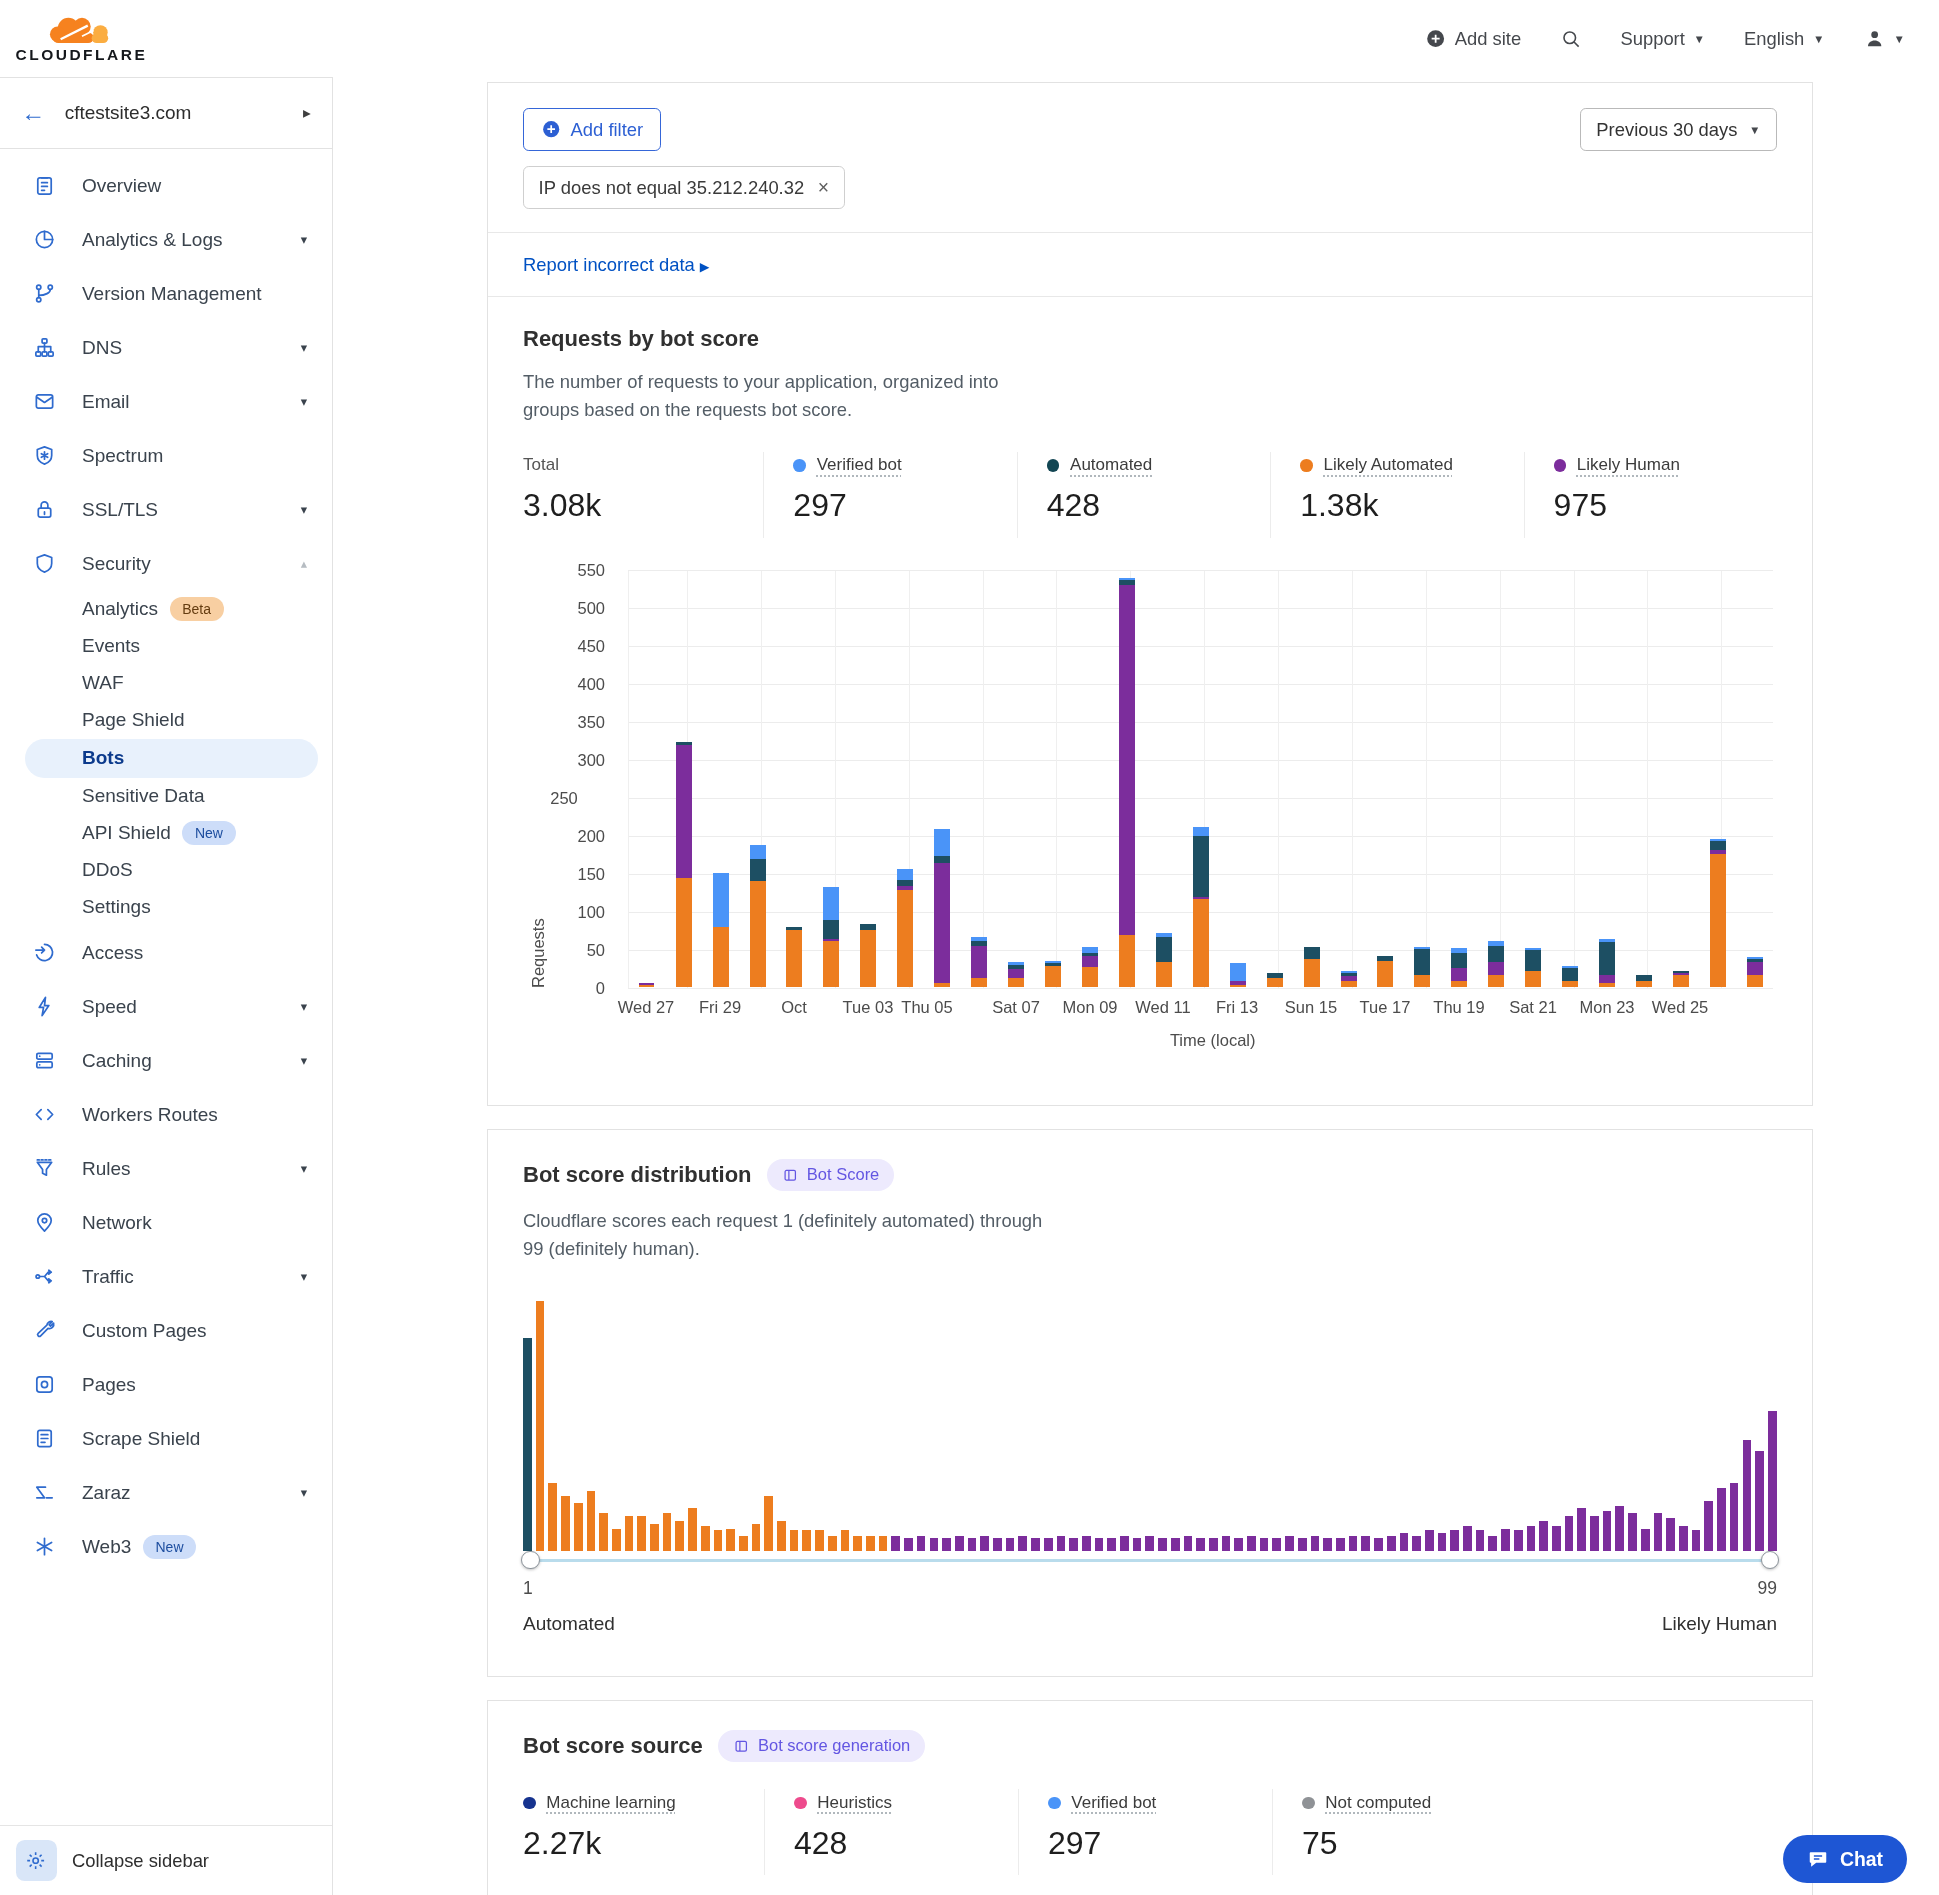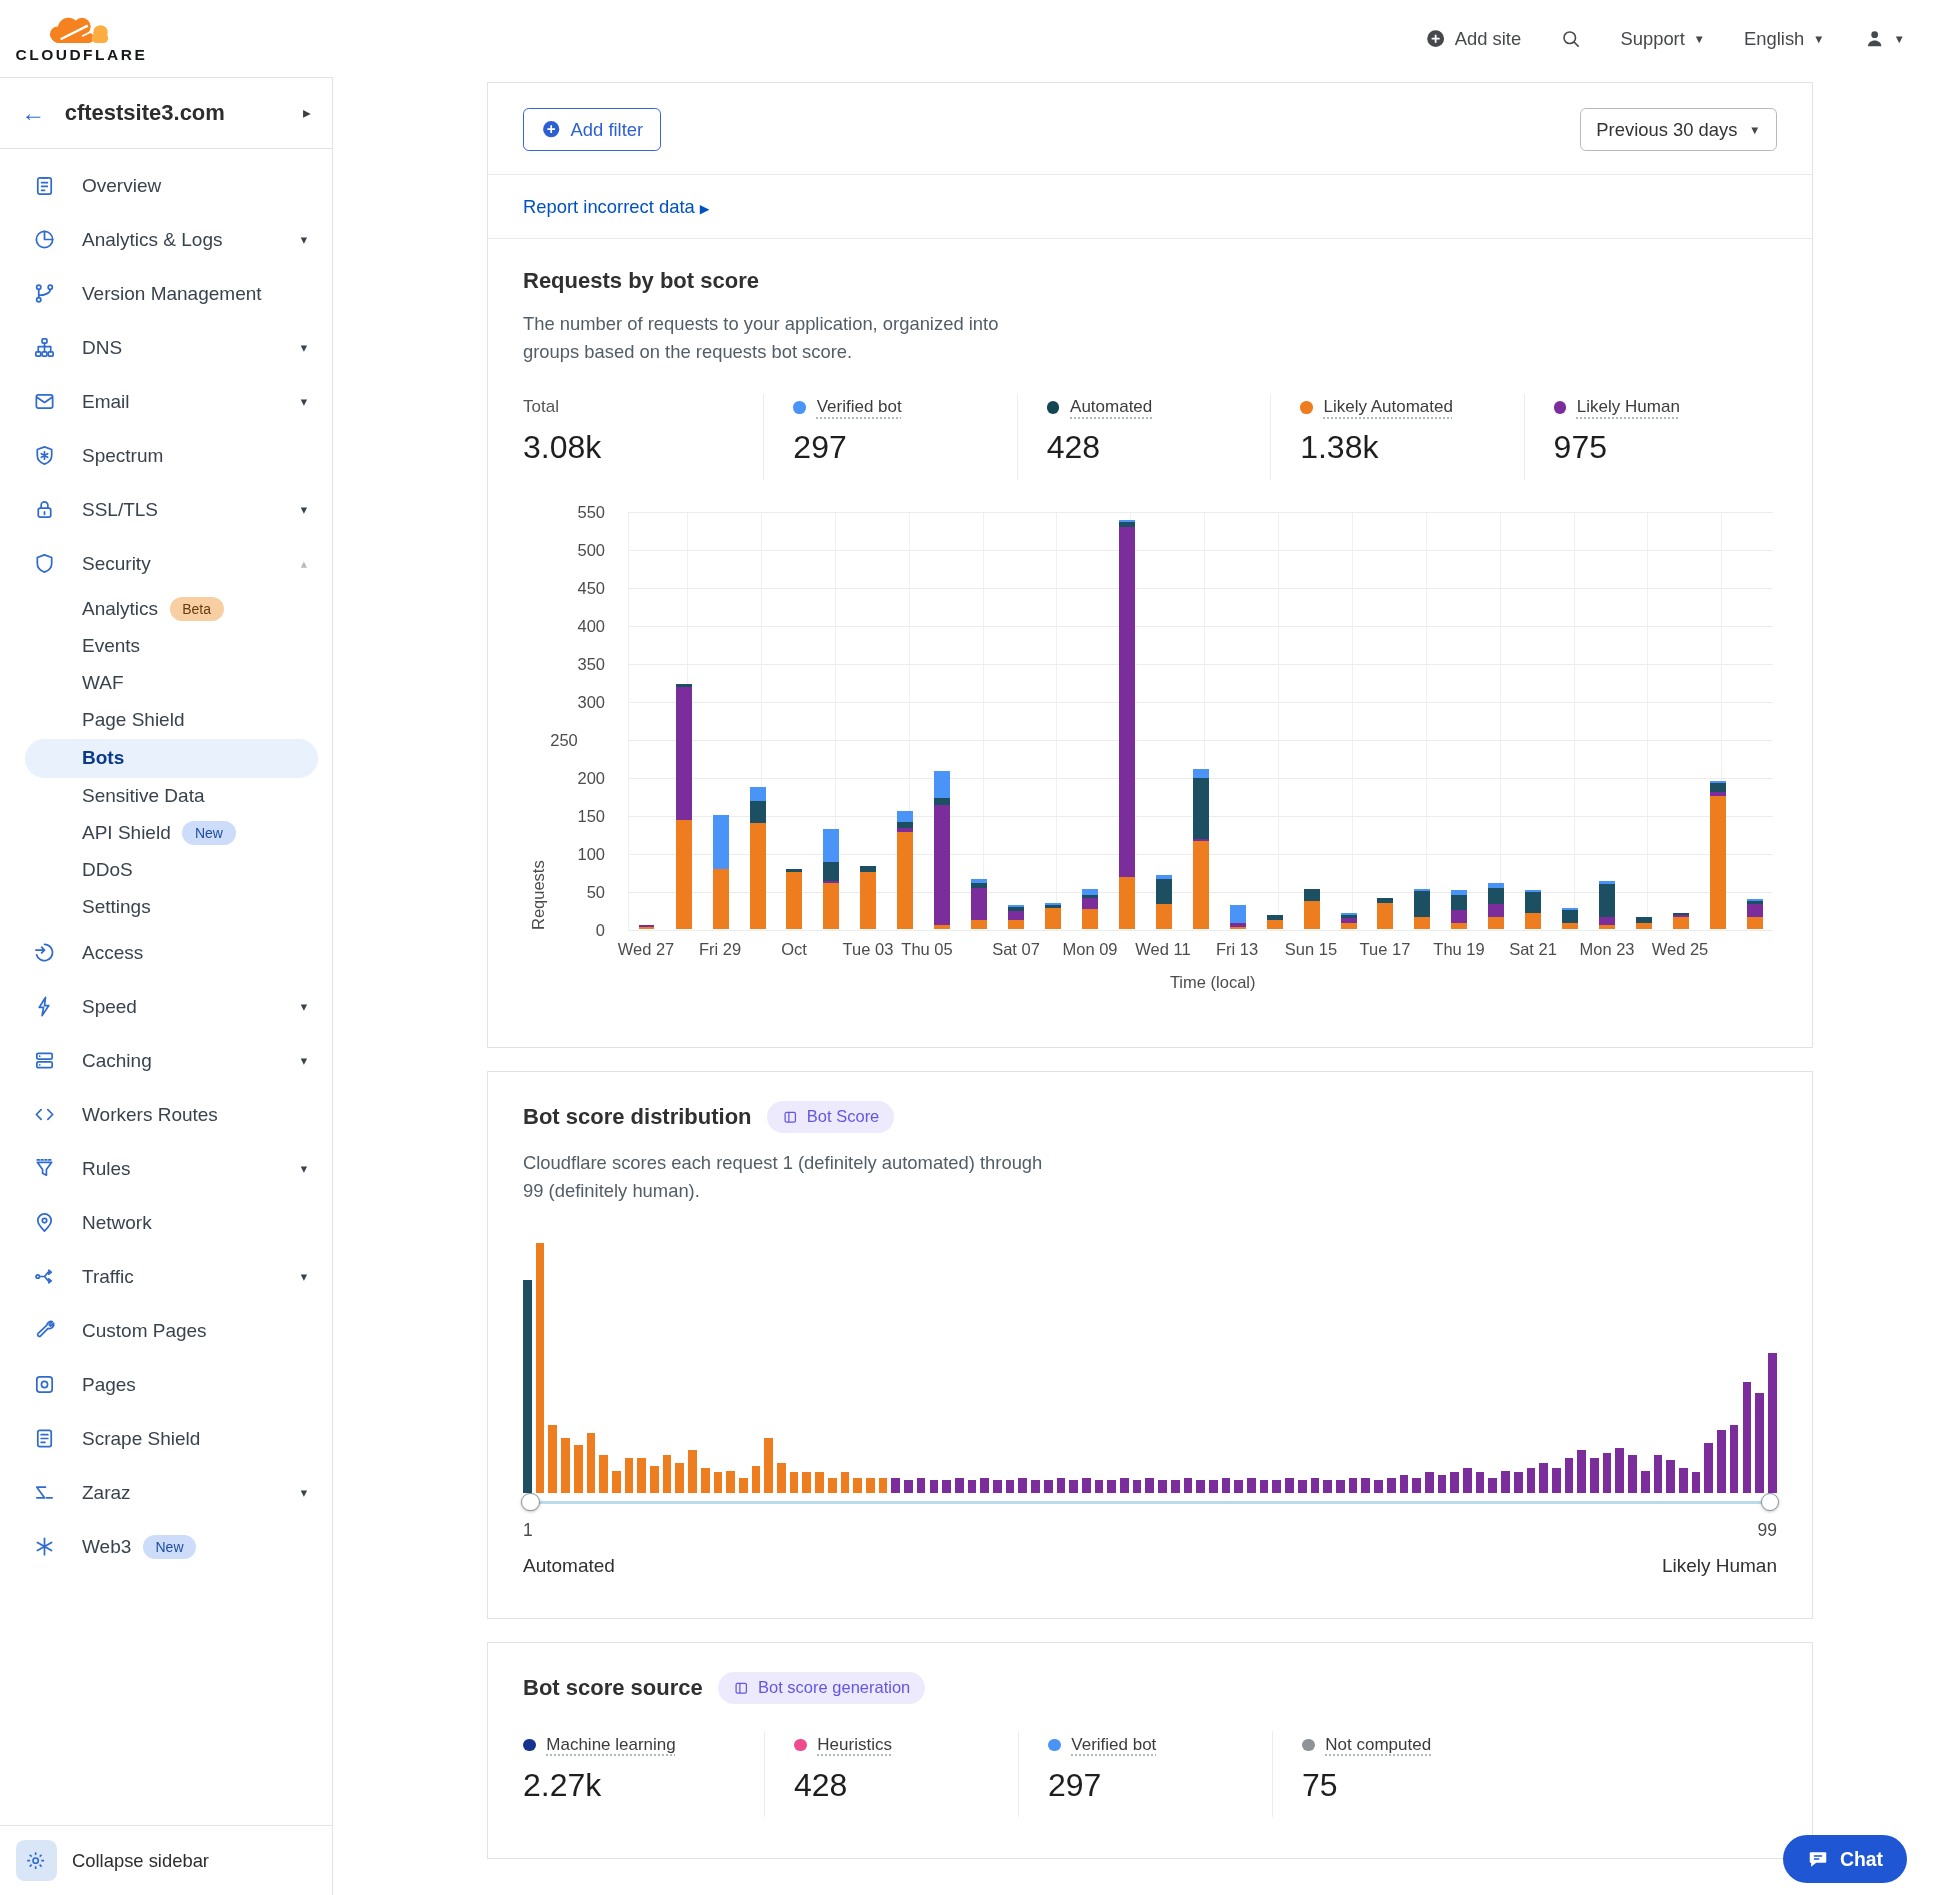--- a/index.html
+++ b/index.html
@@ -13,21 +13,21 @@
   .logo-text{font-size:15.5px;font-weight:800;letter-spacing:2.5px;color:#15181c}
   .hmenu{display:flex;align-items:center;gap:39px;color:#45484d;font-size:18.4px}
   .hitem{display:flex;align-items:center;gap:8.7px;cursor:pointer}
   .caret{font-size:11.6px;color:#45484d}
   .hicon{width:21.3px;height:21.3px;color:#45484d}
 
   
   .sidebar{position:absolute;top:77px;left:0;width:333px;bottom:0;border-top:1px solid #e2e2e2;border-right:1px solid #e2e2e2;display:flex;flex-direction:column;background:#fff}
   .site-row{height:71px;flex:none;border-bottom:1px solid #e2e2e2;display:flex;align-items:center;padding:0 21.3px}
   .back{color:#2f6bce;font-size:24px;cursor:pointer}
-  .site-name{margin-left:19.4px;font-size:22px;font-weight:700;color:#2d2d2d;flex:1}
+  .site-name{margin-left:19.4px;font-size:19px;font-weight:400;color:#2d2d2d;flex:1}
   .site-chev{color:#3f3f3f;font-size:15.5px}
   .nav{flex:1;padding-top:9.7px;overflow:hidden}
   .nav-item{display:flex;align-items:center;height:54px;padding:0 25px 0 33px;cursor:pointer}
   .nav-item .nicon{width:23px;height:23px;color:#2f6bce;flex:none}
   .nav-item .nlabel{margin-left:26px;font-size:19px;color:#3a434d;white-space:nowrap}
   .nav-item .nchev{margin-left:auto;font-size:12.6px;color:#3a434d}
   .nav-item .nchev.up{color:#b6bcc2}
   .nav-item.sub{height:37px;padding-left:82px}
   .nav-item.sub .nlabel{margin-left:0}
   .nav-item.sub.active{background:#e8f1fc;border-radius:19.4px;margin:0 13.6px 0 25px;padding-left:57px;height:39px}
@@ -396,20 +396,26 @@
 
   <div class="card" id="cardA">
     <div class="filter-row">
       <button class="btn-outline-blue">
         <svg class="picon" viewBox="0 0 24 24">
             <circle cx="12" cy="12" r="9.5" fill="currentColor"></circle>
             <path d="M12 7.5v9M7.5 12h9" stroke="#fff" stroke-width="2" fill="none"></path>
           </svg>
         <span>Add filter</span>
       </button>
+      <div class="chip-row">
+        <span class="chip">
+          <span><span>IP</span> <span>does not equal</span> <b>35.212.240.32</b></span>
+          <span class="x">×</span>
+        </span>
+      </div>
       <button class="range-btn">
         <span>Previous 30 days</span>
           <span class="caret">▼</span>
       </button>
     </div>
     <div class="hr"></div>
     <div class="report-row">
       <span class="link-blue"><span>Report incorrect data</span> <span class="tri">▶</span></span>
     </div>
     <div class="hr"></div>

